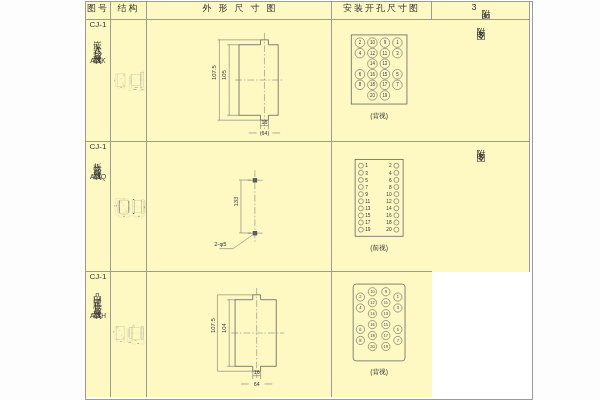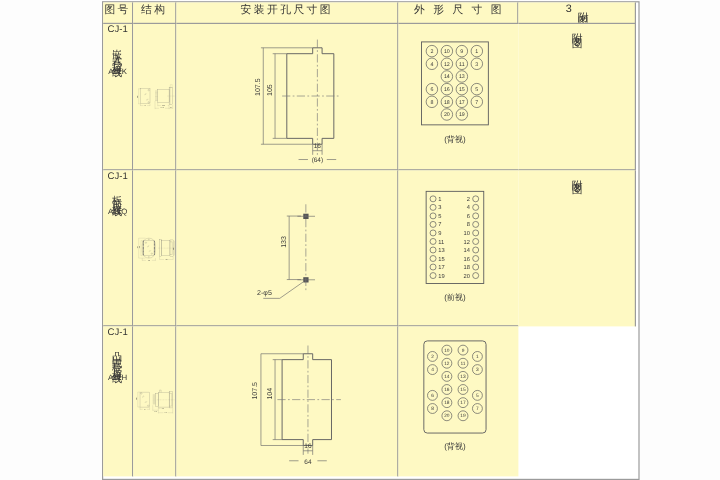--- a/index.html
+++ b/index.html
@@ -43,24 +43,24 @@
 
 <div class="tbl">
 
   <div class="cell">
       <span class="hdr">图号</span>
     </div>
   <div class="cell">
       <span class="hdr">结构</span>
     </div>
   <div class="cell">
+      <span class="hdr hdr-wide">外形尺寸图</span>
+    </div>
+  <div class="cell">
       <span class="hdr">安装开孔尺寸图</span>
-    </div>
-  <div class="cell">
-      <span class="hdr hdr-wide">外形尺寸图</span>
     </div>
 
   <div class="cell">
     <span class="figure">附图3</span>
   </div>
   <div class="cell">
     <div class="struct">
       <span class="model">CJ-1</span>
       <span class="desc">嵌入式后接线</span>
       <span class="code">A11K</span>

